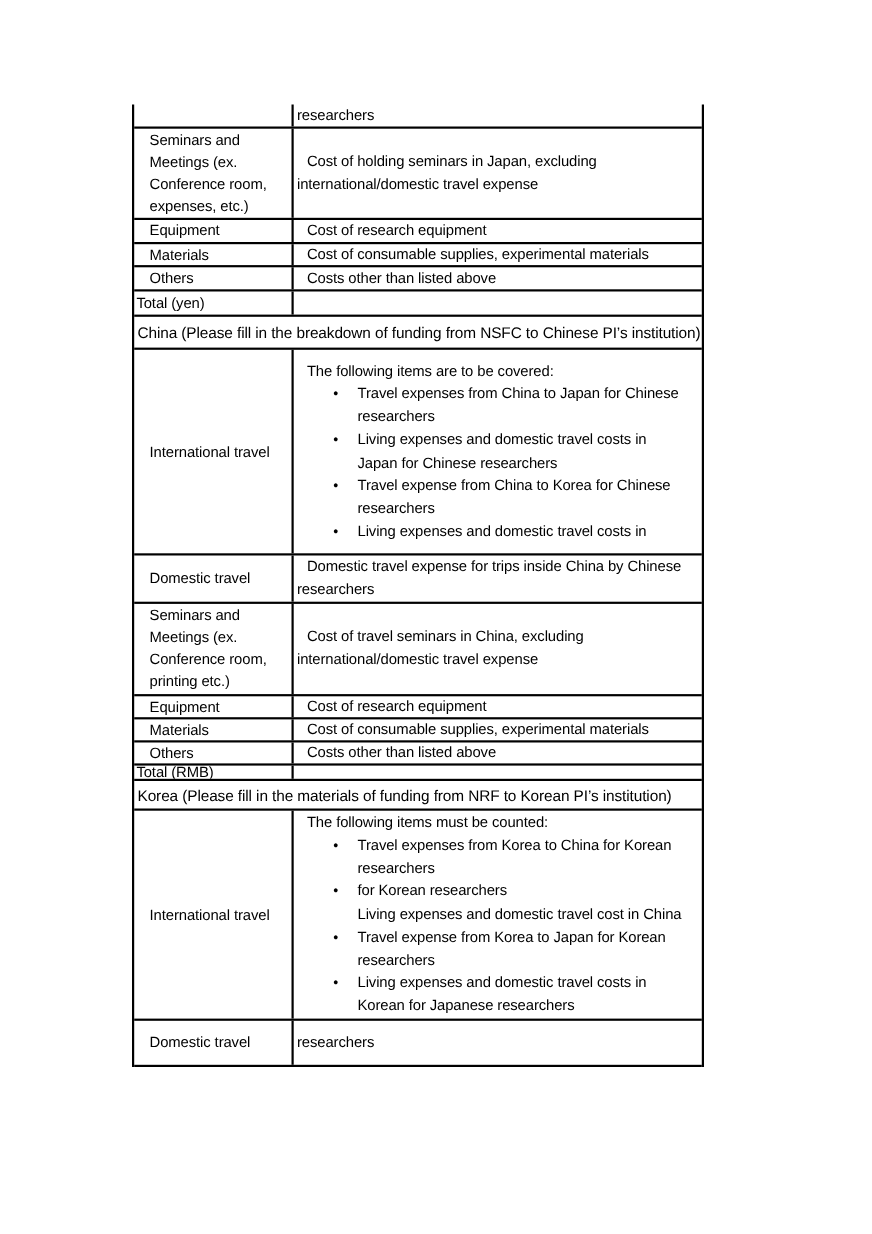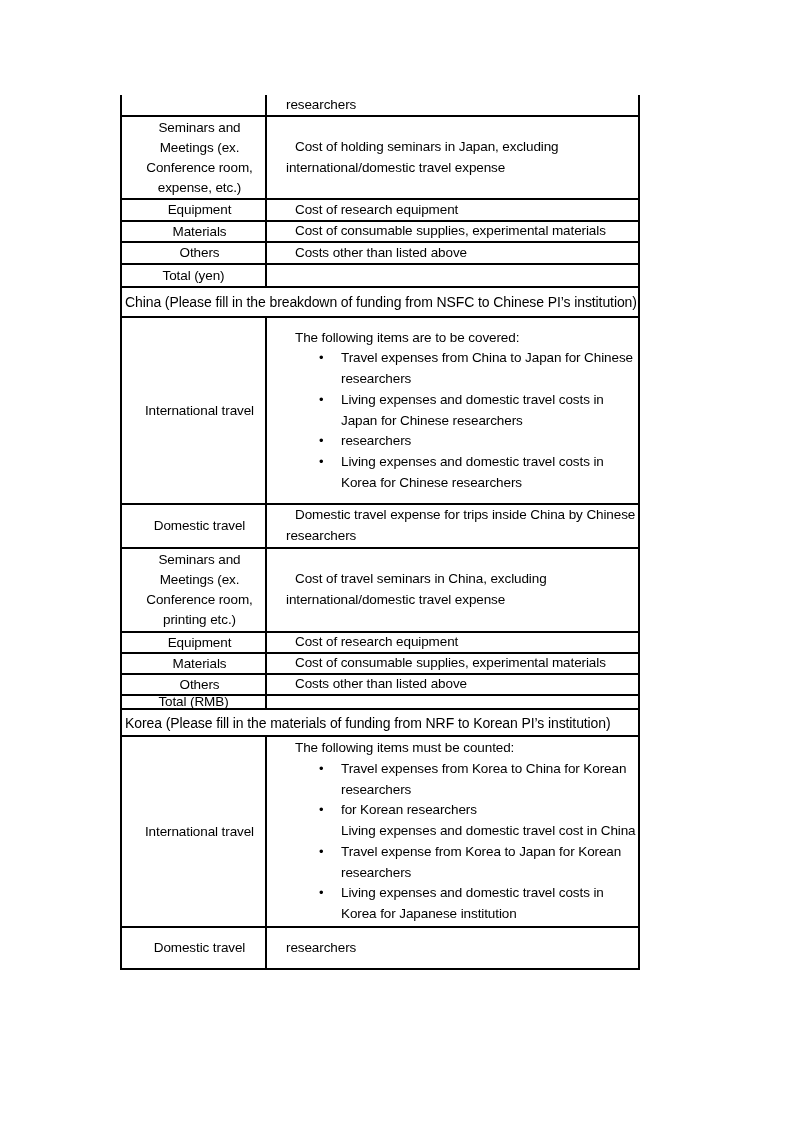--- a/index.html
+++ b/index.html
@@ -15,29 +15,29 @@
     border-left: 2px solid #000; border-right: 2px solid #000;
   }
   .row {
     display: flex; border-bottom: 2px solid #000; width: 100%;
   }
   .lcell {
     width: 145px; flex: none;
     border-right: 2px solid #000;
     display: flex; flex-direction: column; justify-content: center;
     font-size: 13.5px; line-height: 20px; letter-spacing: -0.1px;
-    padding: 0 2px; overflow: hidden; text-align: center;
+    padding: 0 2px; overflow: hidden;
   }
   .lcell .line { padding-left: 12px; white-space: nowrap; }
   .lcell .line.flush { padding-left: 0; }
   .rcell {
     flex: 1;
     display: flex; flex-direction: column; justify-content: center;
     font-size: 13.5px; line-height: 20.7px; letter-spacing: -0.1px;
-    padding: 0 4px 0 19px; overflow: hidden;
+    padding: 0 4px 0 3px; overflow: hidden;
   }
   .p-line { white-space: nowrap; }
   .p-line.indent { padding-left: 9px; }
   .bullet { display: flex; padding-left: 33px; }
   .dot { width: 22px; flex: none; font-size: 13px; }
   .bullet-lines { flex: 1; min-width: 0; }
   .section-header {
     display: flex; align-items: center;
     border-bottom: 2px solid #000;
     font-size: 14px; letter-spacing: -0.1px;
@@ -52,21 +52,21 @@
       <div class="lcell"></div>
       <div class="rcell">
         <div class="p-line">researchers</div>
       </div>
     </div>
     <div class="row" style="height: 83px;">
       <div class="lcell">
         <div class="line">Seminars and</div>
         <div class="line">Meetings (ex.</div>
         <div class="line">Conference room,</div>
-        <div class="line">expense, etc.)</div>
+        <div class="line">expenses, etc.)</div>
       </div>
       <div class="rcell">
         <div class="p-line indent">Cost of holding seminars in Japan, excluding</div>
         <div class="p-line">international/domestic travel expense</div>
       </div>
     </div>
     <div class="row" style="height: 22px;">
       <div class="lcell">
         <div class="line">Equipment</div>
       </div>
@@ -115,28 +115,28 @@
         <div class="bullet">
           <span class="dot">•</span>
           <div class="bullet-lines">
             <div class="p-line">Living expenses and domestic travel costs in</div>
             <div class="p-line">Japan for Chinese researchers</div>
           </div>
         </div>
         <div class="bullet">
           <span class="dot">•</span>
           <div class="bullet-lines">
+            <div class="p-line">Travel expense from China to Korea for Chinese</div>
             <div class="p-line">researchers</div>
           </div>
         </div>
         <div class="bullet">
           <span class="dot">•</span>
           <div class="bullet-lines">
             <div class="p-line">Living expenses and domestic travel costs in</div>
-            <div class="p-line">Korea for Chinese researchers</div>
           </div>
         </div>
       </div>
     </div>
     <div class="row" style="height: 44px;">
       <div class="lcell">
         <div class="line">Domestic travel</div>
       </div>
       <div class="rcell">
         <div class="p-line indent">Domestic travel expense for trips inside China by Chinese</div>
@@ -212,21 +212,21 @@
           <span class="dot">•</span>
           <div class="bullet-lines">
             <div class="p-line">Travel expense from Korea to Japan for Korean</div>
             <div class="p-line">researchers</div>
           </div>
         </div>
         <div class="bullet">
           <span class="dot">•</span>
           <div class="bullet-lines">
             <div class="p-line">Living expenses and domestic travel costs in</div>
-            <div class="p-line">Korea for Japanese institution</div>
+            <div class="p-line">Korean for Japanese researchers</div>
           </div>
         </div>
       </div>
     </div>
     <div class="row" style="height: 42px;">
       <div class="lcell">
         <div class="line">Domestic travel</div>
       </div>
       <div class="rcell">
         <div class="p-line">researchers</div>

